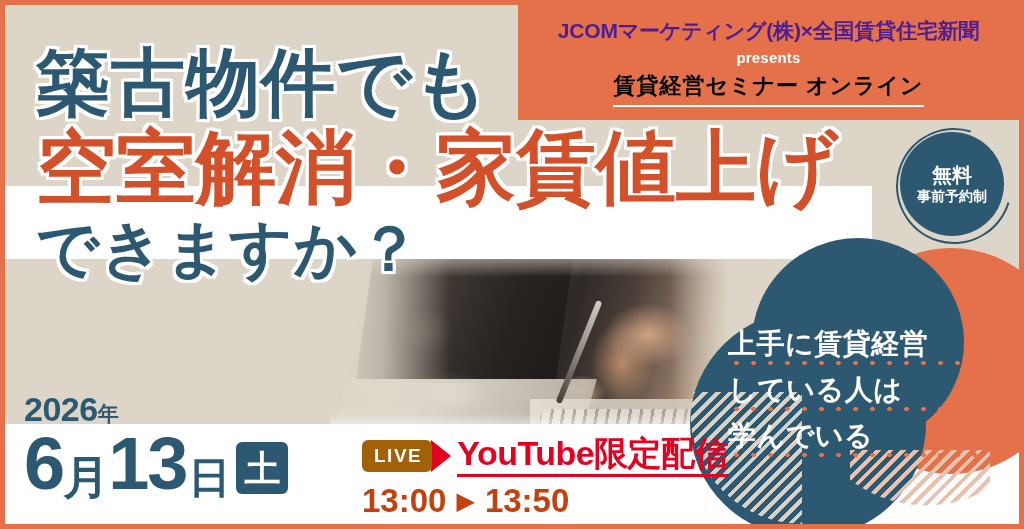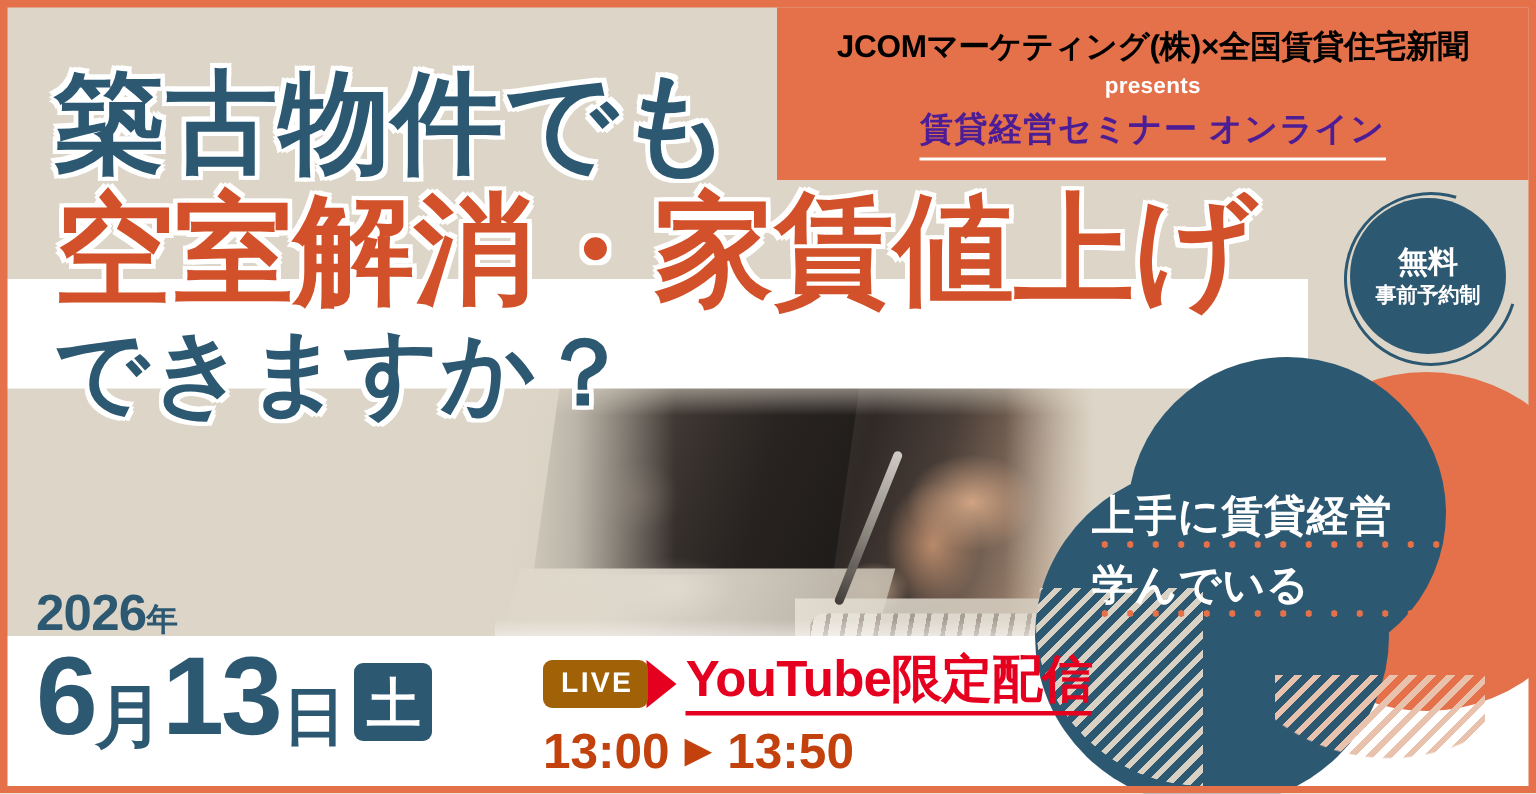--- a/index.html
+++ b/index.html
@@ -164,31 +164,31 @@
 
   
   .header-block{
     position:absolute;left:518px;top:5px;width:501px;height:115px;
     background:#e4714a;
     z-index:20;
     text-align:center;
   }
   .hb-line1{
     margin-top:12px;
-    color:#000000;font-weight:700;font-size:21px;letter-spacing:-.2px;
+    color:#4c1d95;font-weight:700;font-size:21px;letter-spacing:-.2px;
     white-space:nowrap;
   }
   .hb-line2{
     margin-top:4px;
     color:#ffffff;font-weight:700;font-size:15px;letter-spacing:.2px;
   }
   .hb-line3{
     display:inline-block;
     margin-top:5px;padding-bottom:4px;
-    color:#4c1d95;font-weight:700;font-size:22px;letter-spacing:1px;
+    color:#000000;font-weight:700;font-size:22px;letter-spacing:1px;
     border-bottom:2px solid #ffffff;
   }
 
   
   .badge{
     position:absolute;left:896px;top:128px;width:112px;height:112px;
     z-index:25;
   }
   .badge .disc{
     position:absolute;left:4px;top:4px;width:104px;height:104px;
@@ -321,20 +321,21 @@
   </div>
 
   <div class="blob-orange"></div>
   <div class="blob-navy-top"></div>
   <div class="blob-navy-main"></div>
   <div class="stripe-patch"></div>
   <div class="stripe-patch-2"></div>
 
   <div class="blob-text">
     <div class="bl">上手に賃貸経営</div>
+    <div class="bl">している人は</div>
     <div class="bl">学んでいる</div>
   </div>
 
   <div class="header-block">
     <div class="hb-line1">JCOMマーケティング(株)×全国賃貸住宅新聞</div>
     <div class="hb-line2">presents</div>
     <div class="hb-line3">賃貸経営セミナー オンライン</div>
   </div>
 
   <div class="badge">

